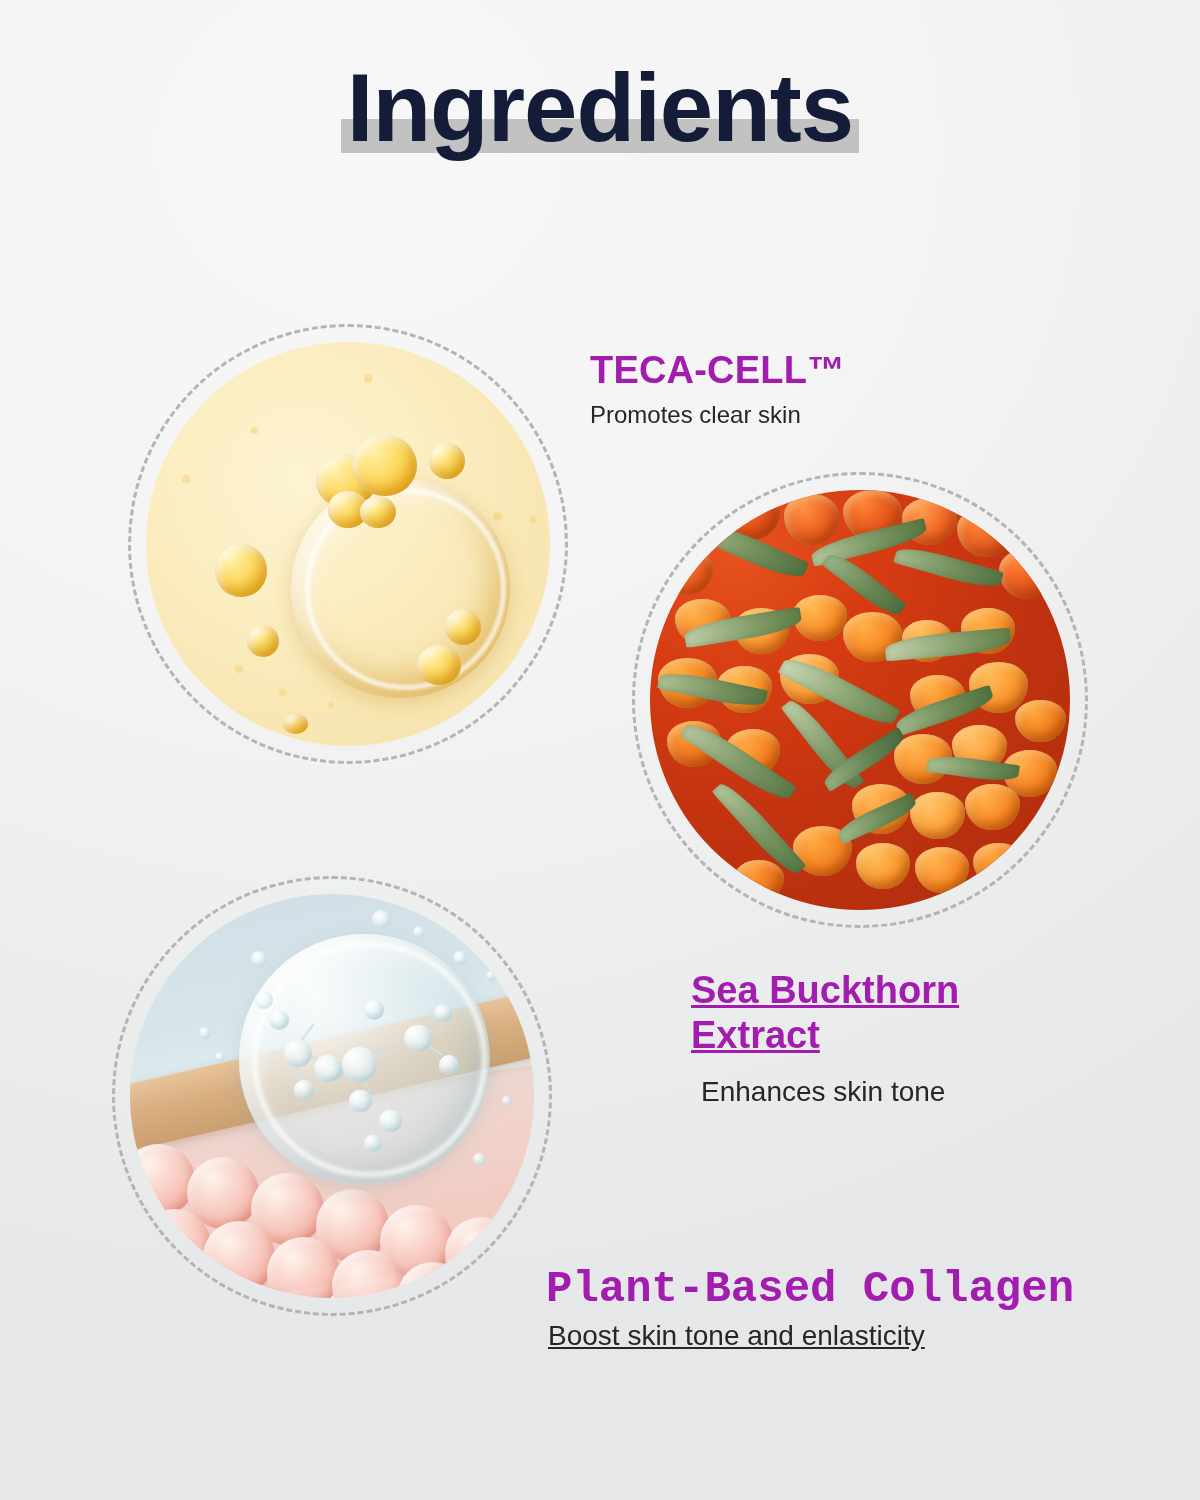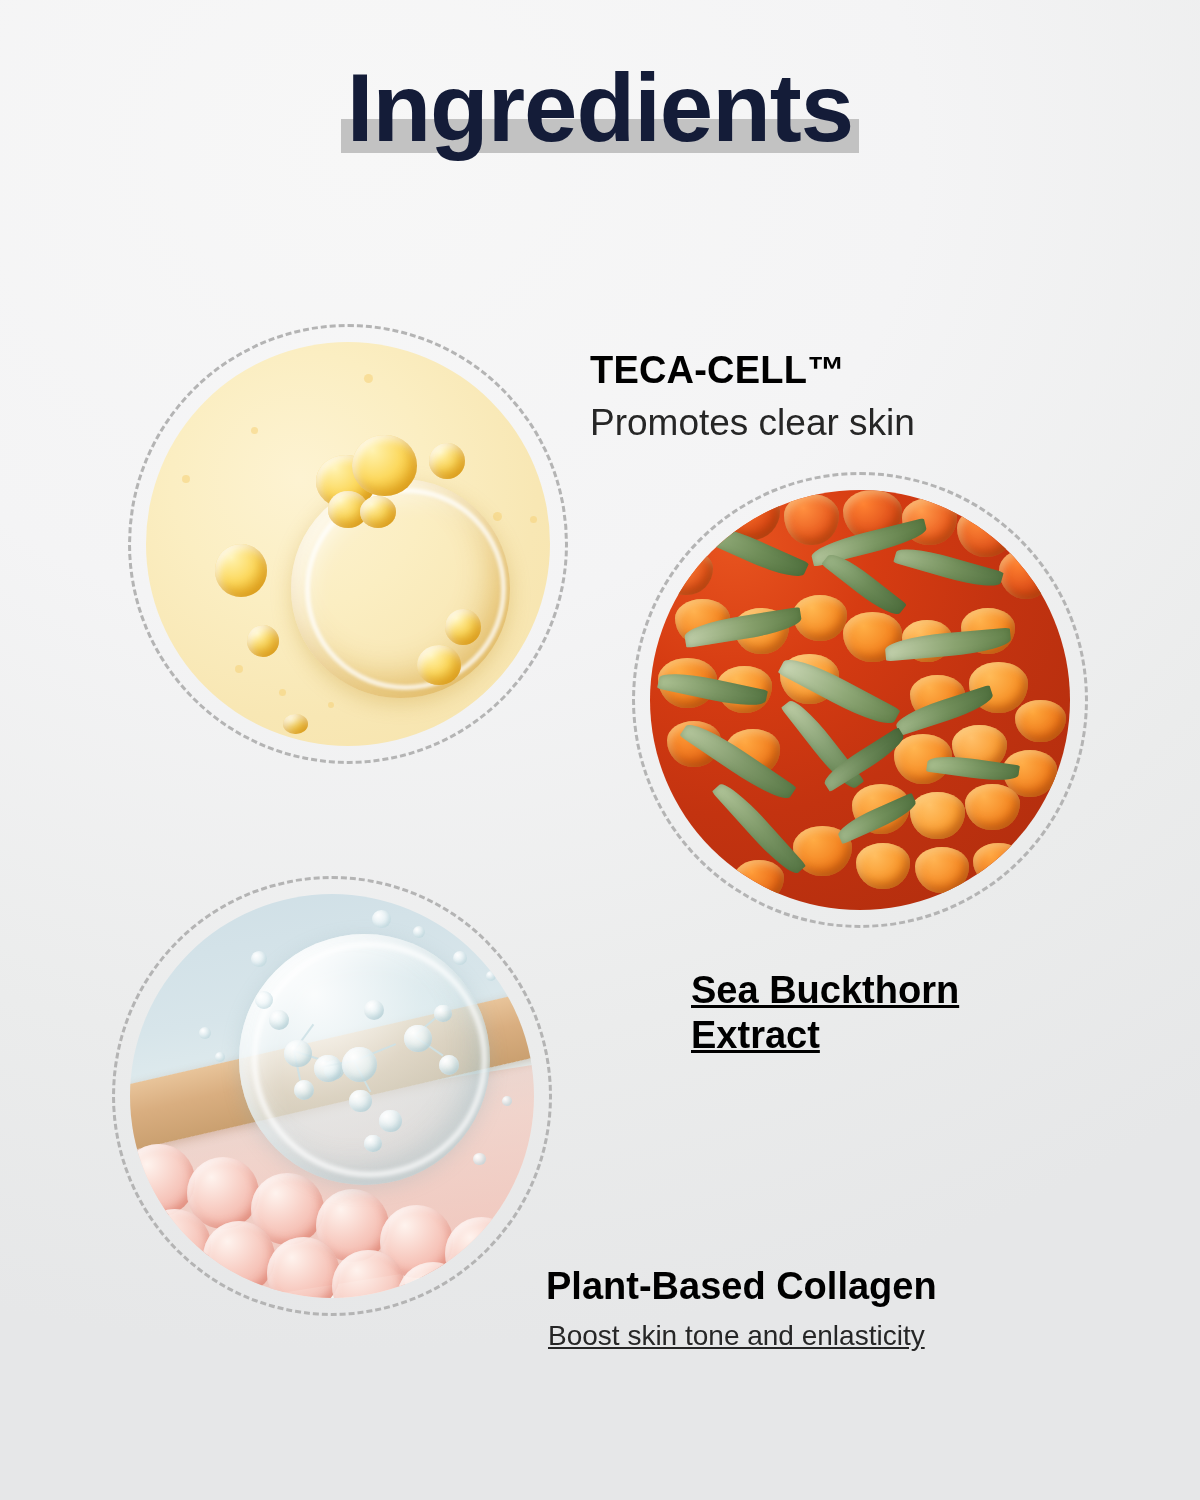--- a/index.html
+++ b/index.html
@@ -211,37 +211,37 @@
     position: absolute;
     border-radius: 50%;
     background: radial-gradient(circle at 32% 28%, rgba(255,255,255,0.95) 0%, rgba(235,245,248,0.6) 60%, rgba(210,230,236,0.5) 100%);
     box-shadow: inset -2px -2px 4px rgba(150,185,195,0.35);
   }
 
   
   .ing-title {
     position: absolute;
     font-weight: bold;
-    color: #000000;
+    color: #a21caf;
     line-height: 1.18;
   }
   .ing-sub {
     position: absolute;
     color: #262626;
     line-height: 1.25;
     font-weight: normal;
   }
 
   #t1 { left: 590px; top: 348px; font-size: 38px; letter-spacing: 0.2px; }
-  #s1 { left: 590px; top: 400px; font-size: 37px; }
+  #s1 { left: 590px; top: 400px; font-size: 24px; }
 
   #t2 { left: 691px; top: 968px; font-size: 38px; width: 340px; text-decoration: underline; }
   #s2 { left: 701px; top: 1074px; font-size: 28px; }
 
-  #t3 { left: 546px; top: 1264px; font-size: 38px; }
+  #t3 { left: 546px; top: 1264px; font-size: 44px; font-family: Liberation Mono, monospace; }
   #s3 { left: 548px; top: 1318px; font-size: 28px; text-decoration: underline; }
 </style>
 </head>
 <body>
 
 <div class="canvas">
 
   <div class="title-block">
     <span class="title-inner">
       <span class="title-highlight"></span>
@@ -390,17 +390,18 @@
       <div class="wbub" style="left:85%;top:64%;width:3%;height:3%;"></div>
       <div class="wbub" style="left:92%;top:50%;width:2.5%;height:2.5%;"></div>
     </div>
     <div class="dashed-ring"></div>
   </div>
 
   <div class="ing-title" id="t1">TECA-CELL™</div>
   <div class="ing-sub" id="s1">Promotes clear skin</div>
 
   <div class="ing-title" id="t2">Sea Buckthorn Extract</div>
+  <div class="ing-sub" id="s2">Enhances skin tone</div>
 
   <div class="ing-title" id="t3">Plant-Based Collagen</div>
   <div class="ing-sub" id="s3">Boost skin tone and enlasticity</div>
 
 </div>
 
 </body></html>

